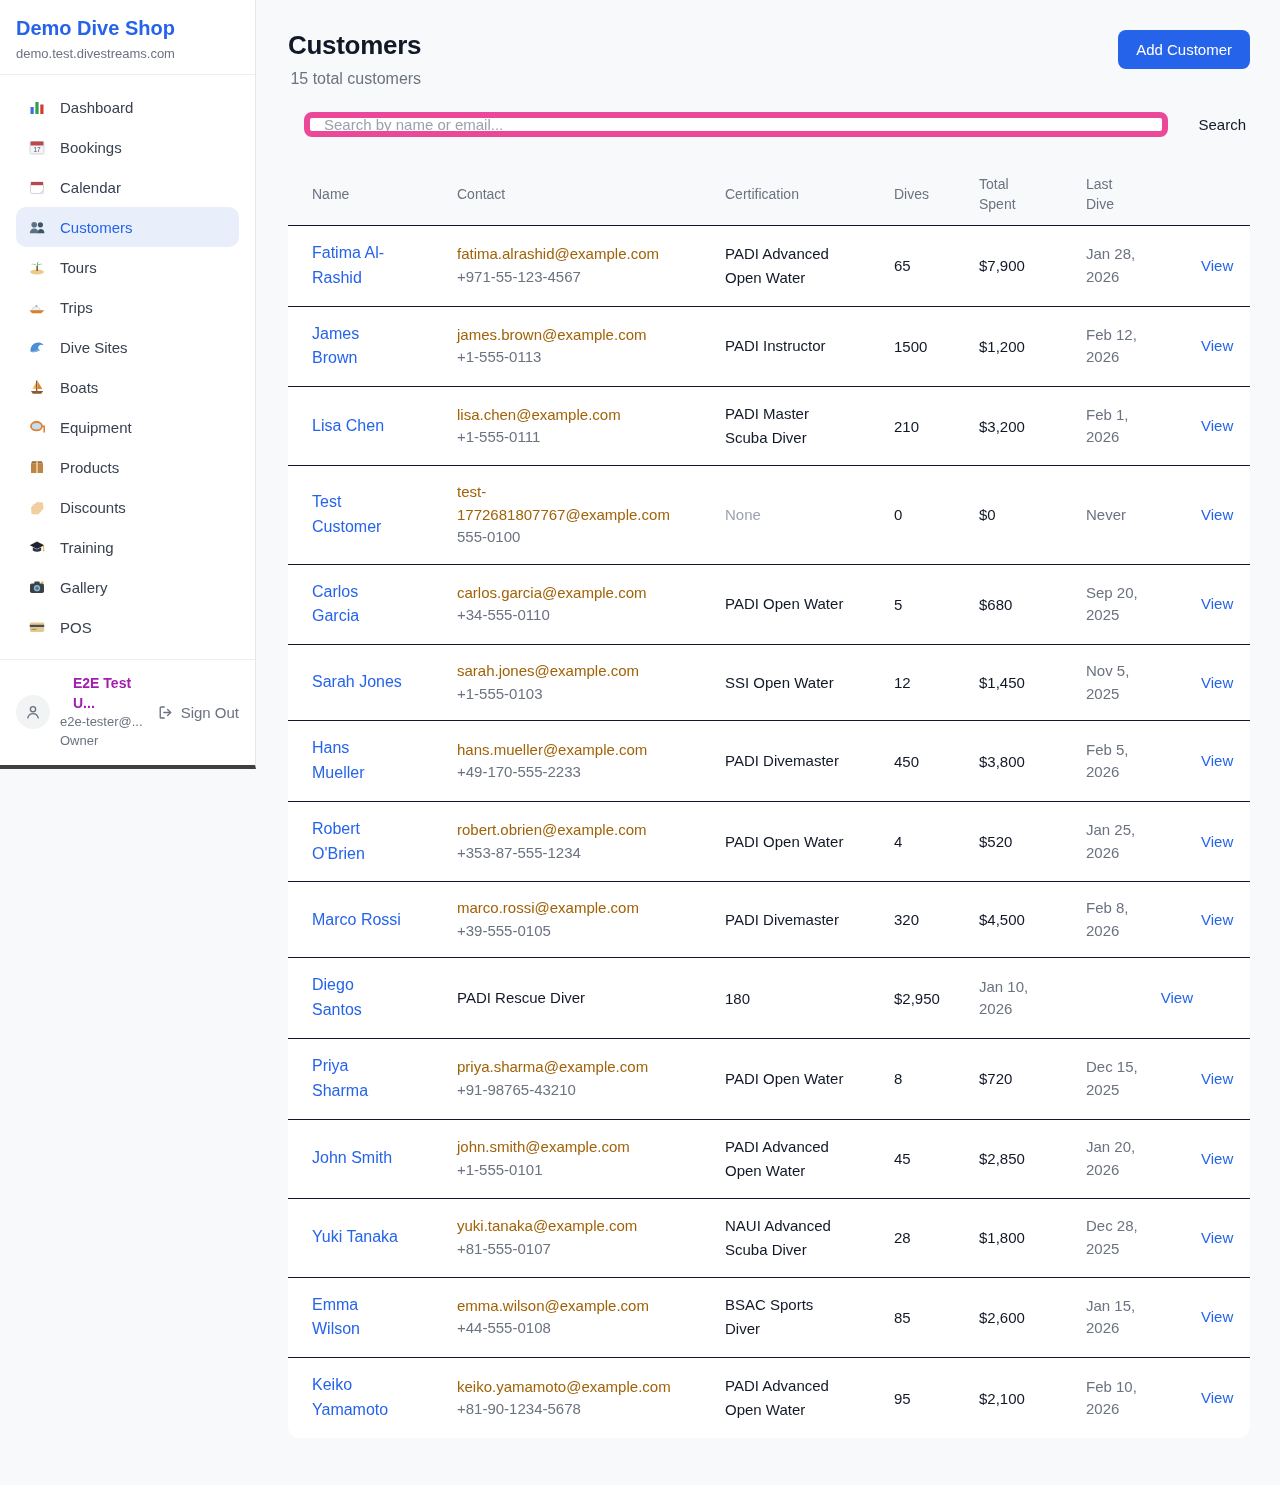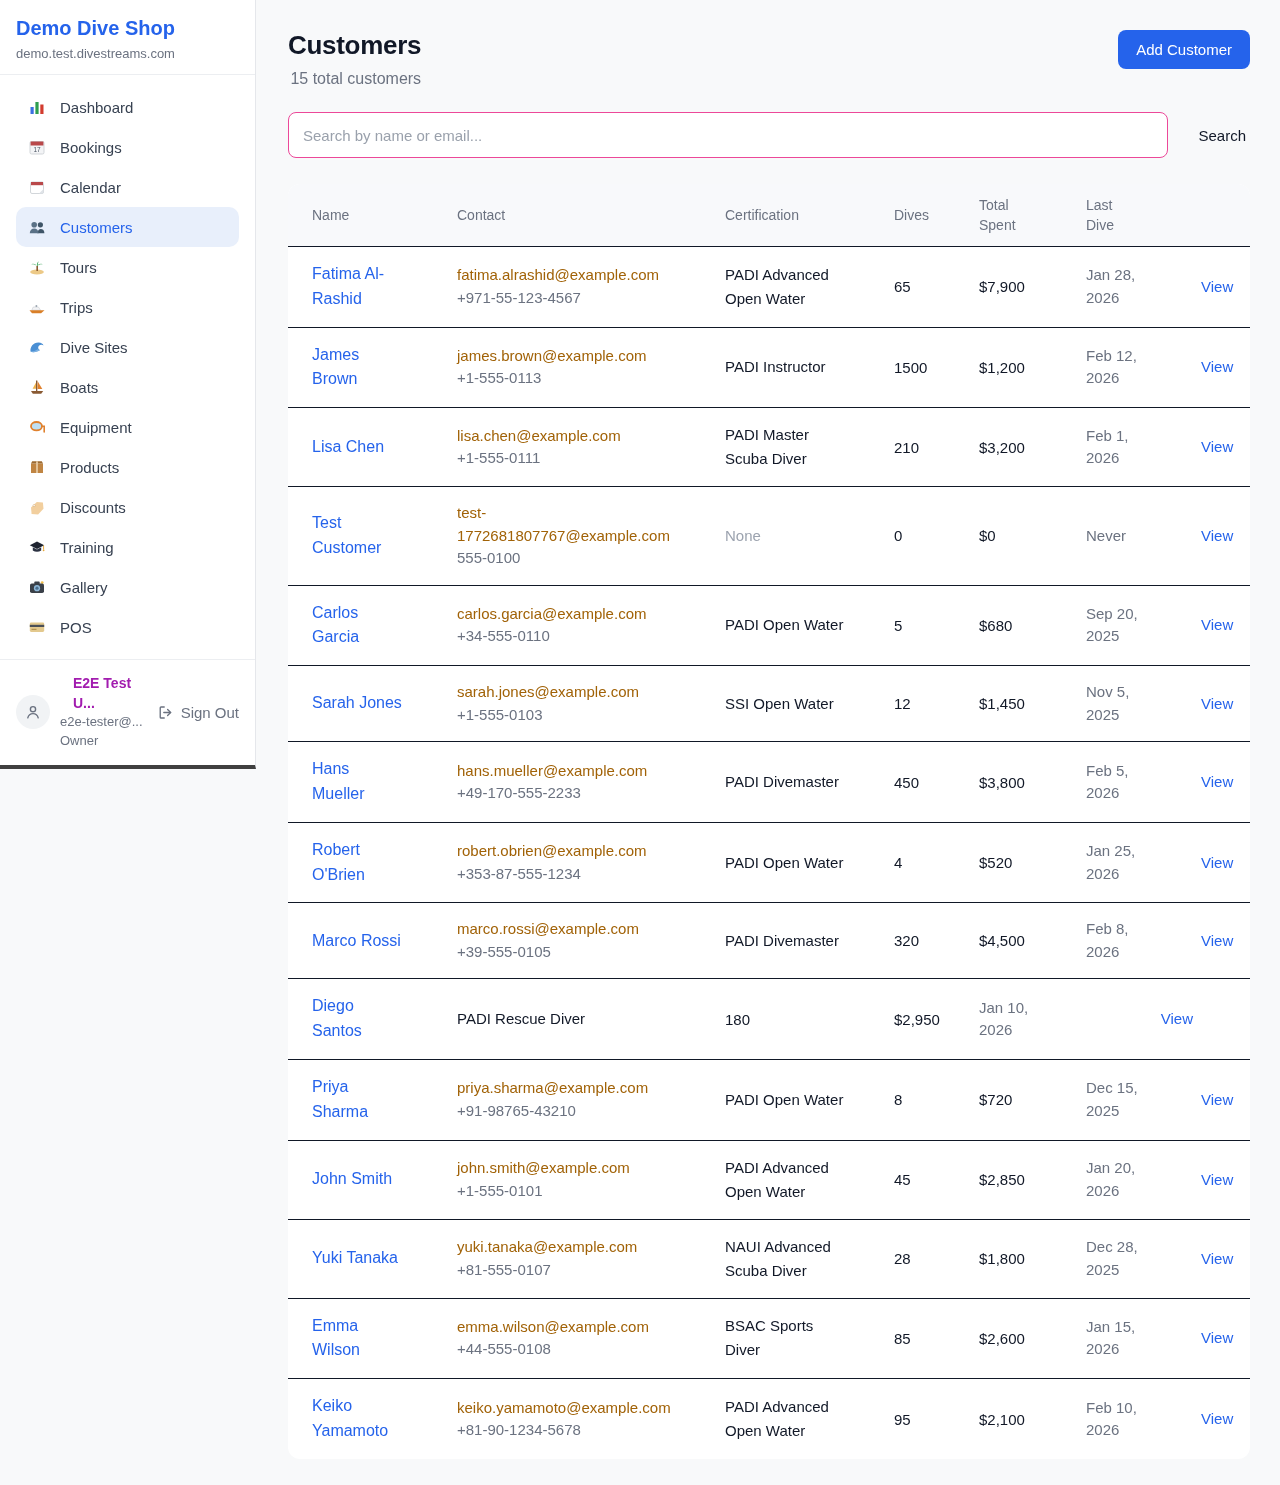--- a/index.html
+++ b/index.html
@@ -32,22 +32,22 @@
     background:none;border:none;cursor:pointer;font-family:inherit;padding:0;}
   .signout svg{width:17px;height:17px;}
   
   .main{margin-left:256px;padding:30px 30px 0 32px;}
   .page-header{display:flex;justify-content:space-between;align-items:flex-start;}
   .page-title{font-size:26px;font-weight:700;color:#111827;margin:0 0 9px;letter-spacing:-0.3px;}
   .page-subtitle{font-size:16px;color:#6b7280;text-align:right;}
   .add-btn{background:#2563eb;color:#fff;font-size:15px;font-weight:500;border:none;
     border-radius:8px;padding:11px 18px;cursor:pointer;font-family:inherit;}
   .search-row{display:flex;align-items:center;gap:26px;margin-top:24px;}
-  .search-input{flex:1;height:46px;box-sizing:border-box;border:1px solid #ec4899;border-radius:8px;
-    padding:0 14px;font-size:15px;background:#fff;color:#111827;font-family:inherit;outline:none;}
+  .search-input{flex:1;height:25px;box-sizing:border-box;border:6px solid #ec4899;border-radius:8px;
+    padding:0 14px;font-size:15px;background:#fff;color:#111827;font-family:inherit;outline:none;margin-left:16px;}
   .search-input::placeholder{color:#9aa1ac;}
   .search-btn{background:none;border:none;font-size:15px;font-weight:500;color:#111827;
     cursor:pointer;font-family:inherit;padding:0 4px;}
   
   .card{margin-top:26px;background:#fff;border-radius:12px;overflow:hidden;}
   .grid{display:grid;grid-template-columns:145px 268px 169px 85px 107px 107px 1fr;align-items:center;}
   .thead{background:#f8f9fb;padding:10px 24px;min-height:42px;border-bottom:1px solid #111827;}
   .th{font-size:14px;color:#6b7280;font-weight:500;line-height:1.45;}
   .th.spent{max-width:46px;}
   .th.last{max-width:40px;}

